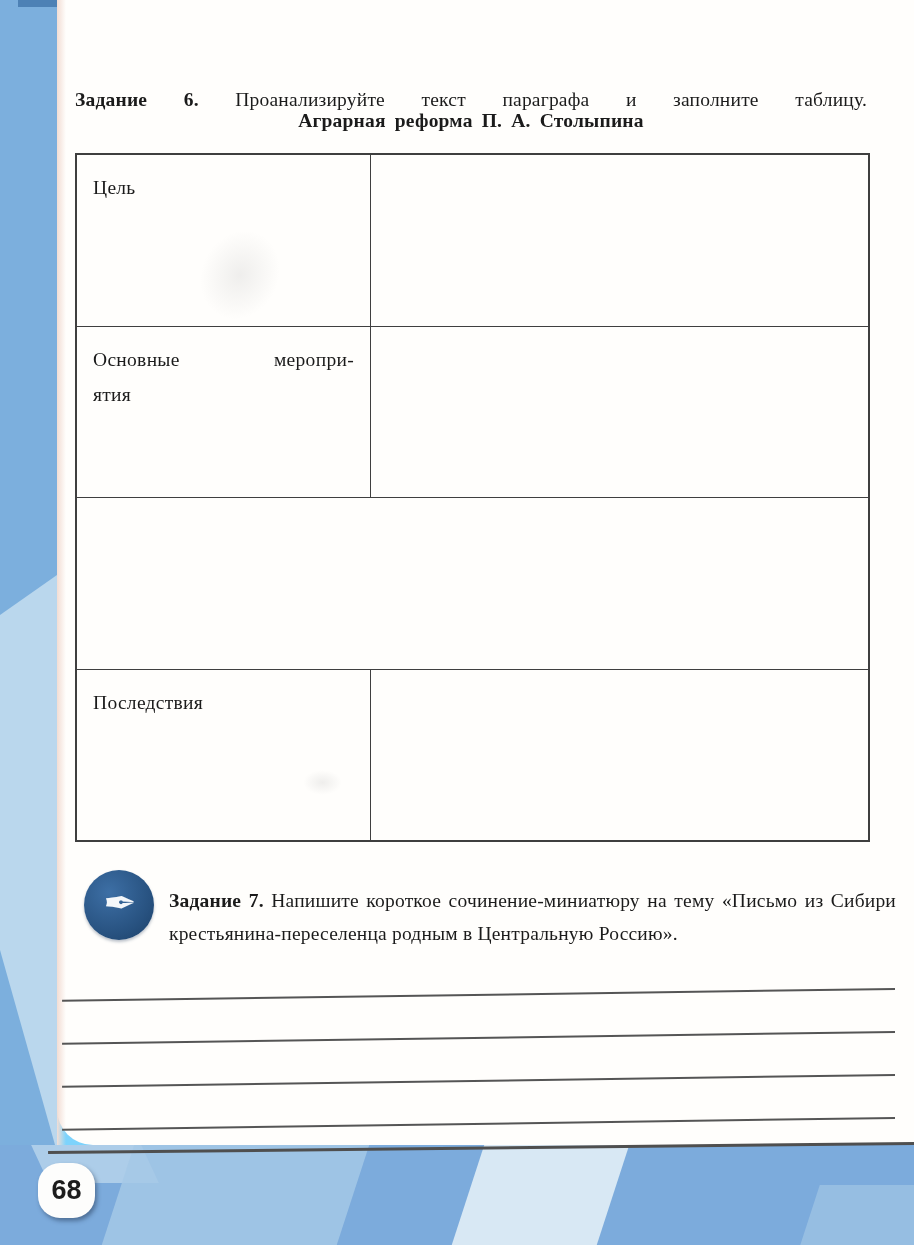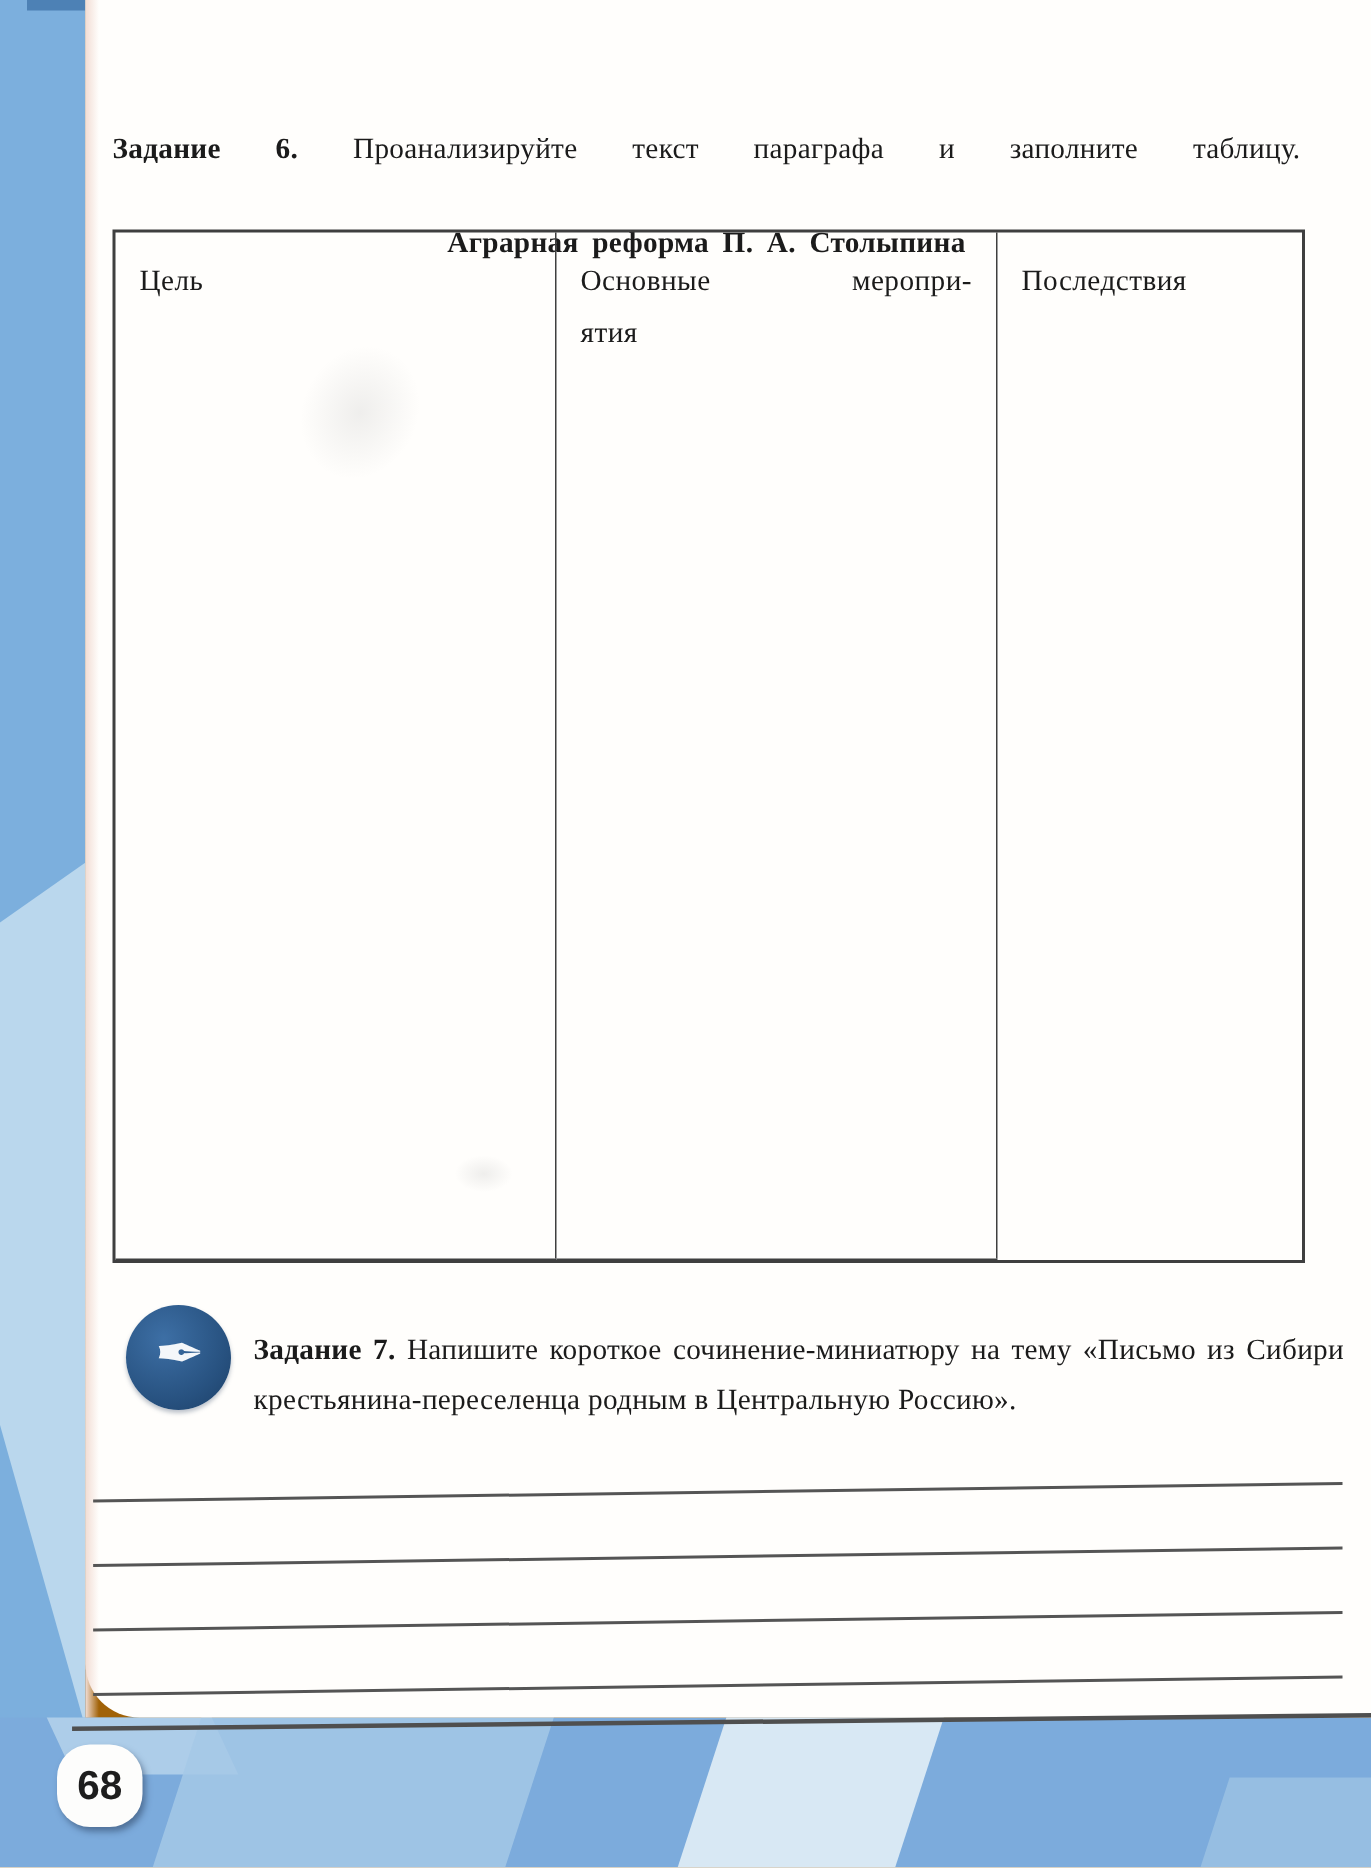--- a/index.html
+++ b/index.html
@@ -1,19 +1,19 @@
 <!DOCTYPE html>
 <html><head>
 <meta charset="utf-8">
 <style>
   html,body{margin:0;padding:0;background:#ffffff;}
   .root{
     position:relative;width:914px;height:1245px;overflow:hidden;
     font-family:"Liberation Serif","DejaVu Serif",serif;
-    color:#1b1b1b;background:#a16207;
+    color:#1b1b1b;background:#7dd3fc;
   }
   
   .left-strip{position:absolute;left:0;top:0;width:57px;height:1152px;background:#7cafdd;}
   .strip-top-dark{position:absolute;left:18px;top:0;width:39px;height:7px;background:#4579ae;opacity:.85;}
   .strip-light{position:absolute;left:0;top:575px;width:57px;height:577px;background:#bad7ed;
     clip-path:polygon(100% 0,0 40px,0 100%,100% 100%);}
   .strip-dark-wedge{position:absolute;left:0;top:950px;width:57px;height:202px;background:#7cafdd;
     clip-path:polygon(0 0,100% 100%,0 100%);}
   .bottom-band{position:absolute;left:0;top:1145px;width:914px;height:100px;background:#7cabdc;}
   .band-light1{position:absolute;left:118px;top:0;width:235px;height:100px;background:#a5c8e6;opacity:.85;transform:skewX(-18deg);}
@@ -27,25 +27,25 @@
   .page::before{content:"";position:absolute;left:0;top:0;width:9px;height:100%;
     background:linear-gradient(90deg,#f2ddd4,rgba(255,255,255,0));}
   .page-edge-line{position:absolute;left:48px;top:1142px;width:866px;height:3px;background:#4f4f4f;
     transform:rotate(-0.6deg);transform-origin:100% 50%;}
 
   
   .task-head{position:absolute;left:75px;top:66px;width:792px;font-size:19.5px;line-height:27px;
     text-align:justify;text-align-last:justify;letter-spacing:.2px;}
   .bold{font-weight:700;}
   .table-title{position:absolute;left:75px;top:110px;width:792px;text-align:center;
-    font-size:19.5px;font-weight:700;word-spacing:4px;letter-spacing:.2px;margin-top:42px;}
+    font-size:19.5px;font-weight:700;word-spacing:4px;letter-spacing:.2px;}
 
   
   .tbl{position:absolute;left:75px;top:153px;width:791px;height:685px;border:2px solid #3f3f3f;
-    display:flex;background:transparent;}
+    display:flex;flex-direction:column;background:transparent;}
   .trow{display:flex;flex:1;border-bottom:1.5px solid #3f3f3f;}
   .trow:last-child{border-bottom:none;}
   .tlabel{width:261px;border-right:1.5px solid #3f3f3f;padding:15px 16px 0 16px;
     font-size:19.5px;line-height:35px;letter-spacing:.3px;}
   .tanswer{flex:1;}
   .j-line{display:block;text-align:justify;text-align-last:justify;}
 
   
   .smudge1{position:absolute;left:185px;top:210px;width:110px;height:130px;opacity:.16;
     background:radial-gradient(closest-side,#9a9a9a,rgba(255,255,255,0) 70%);transform:rotate(25deg);}

